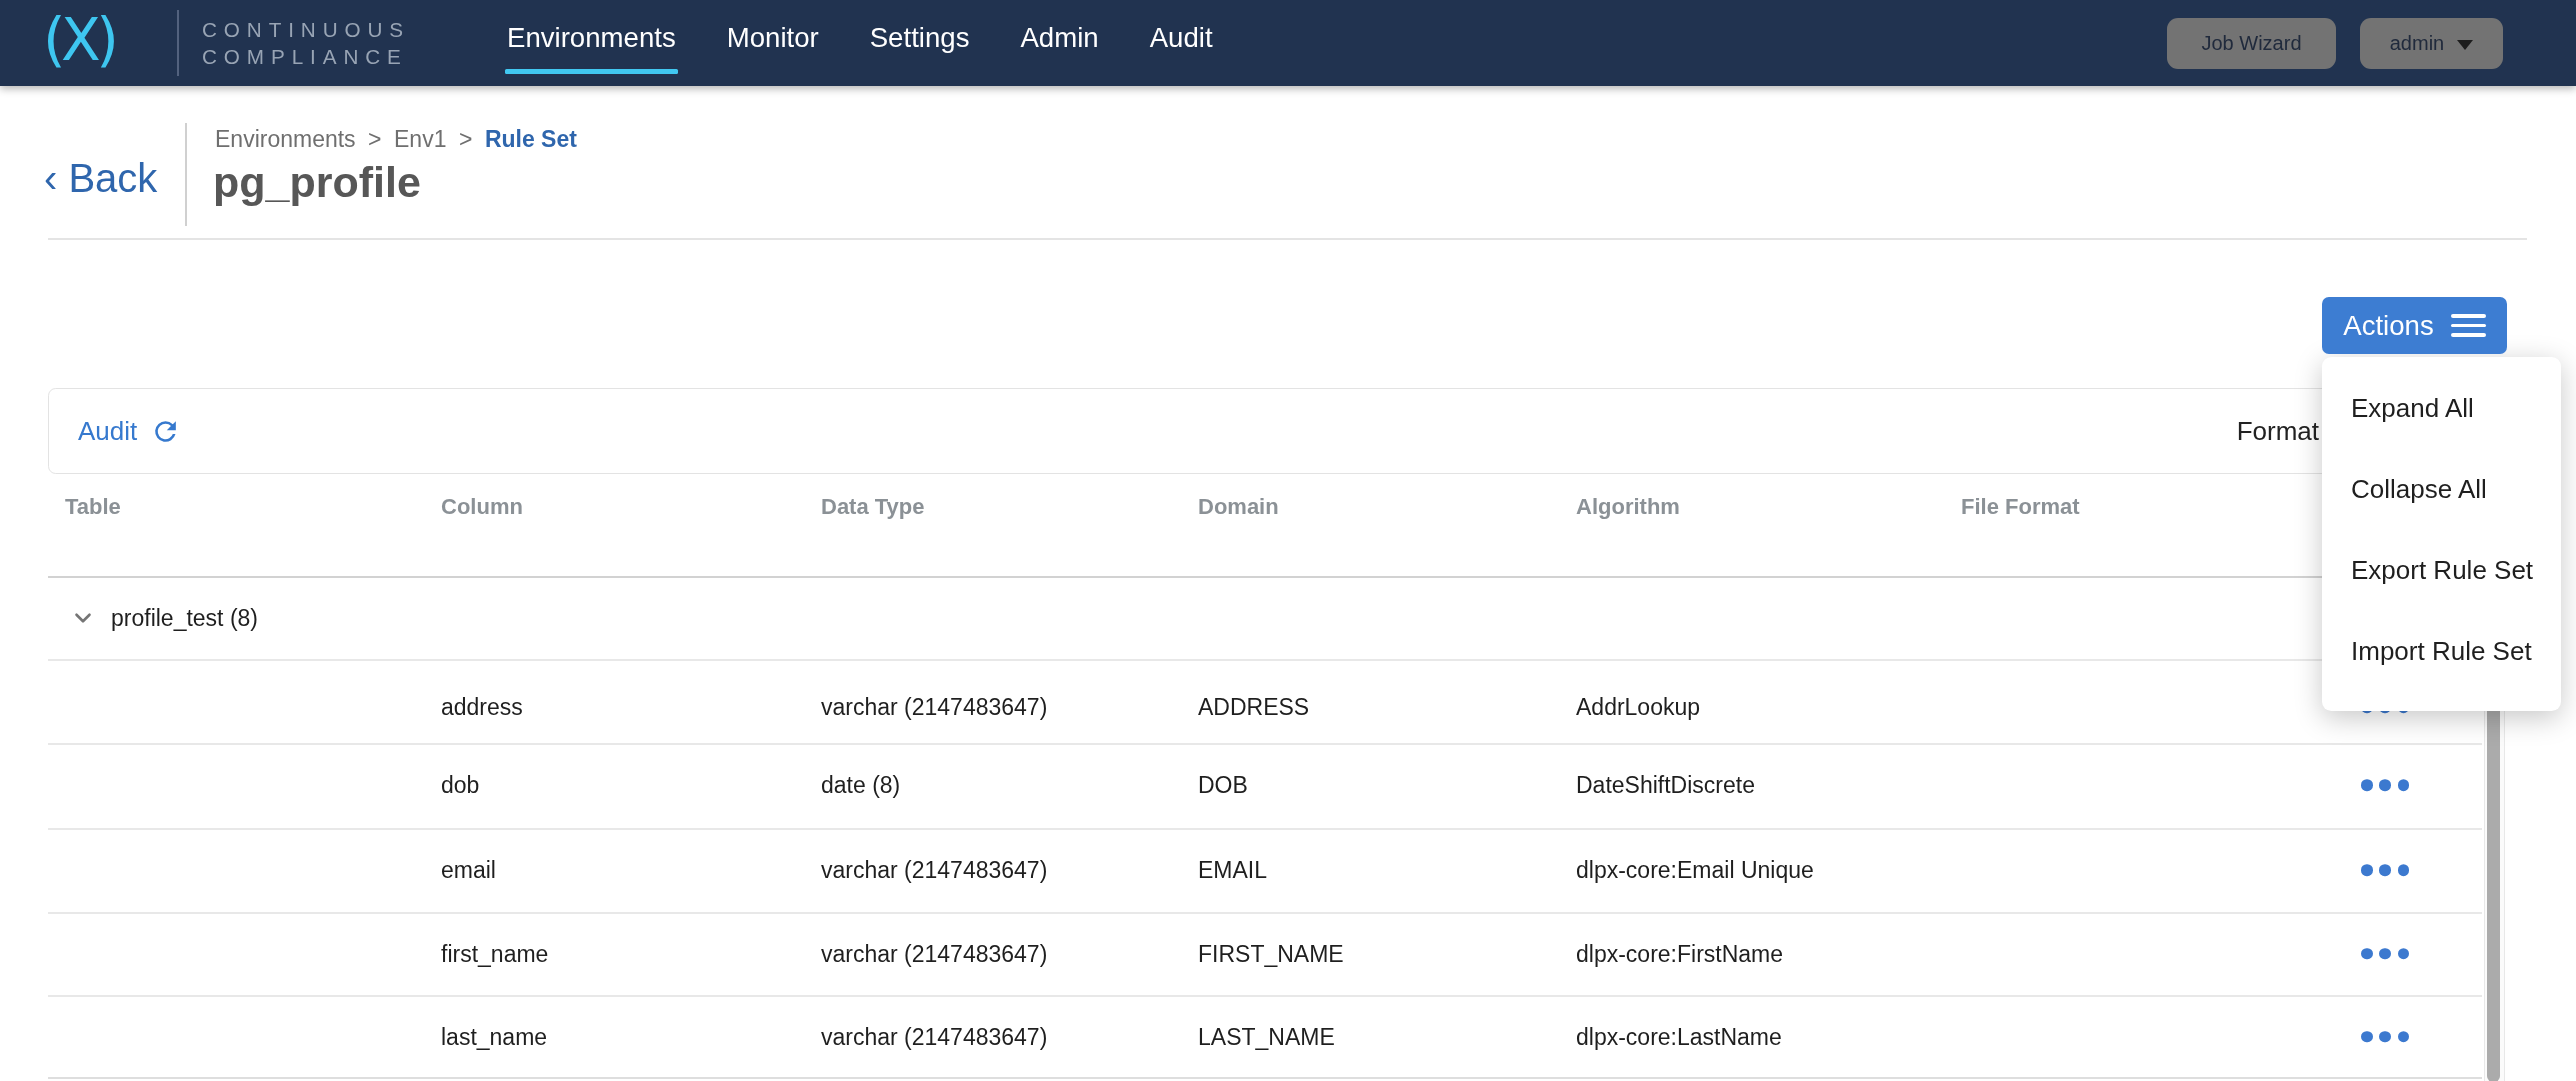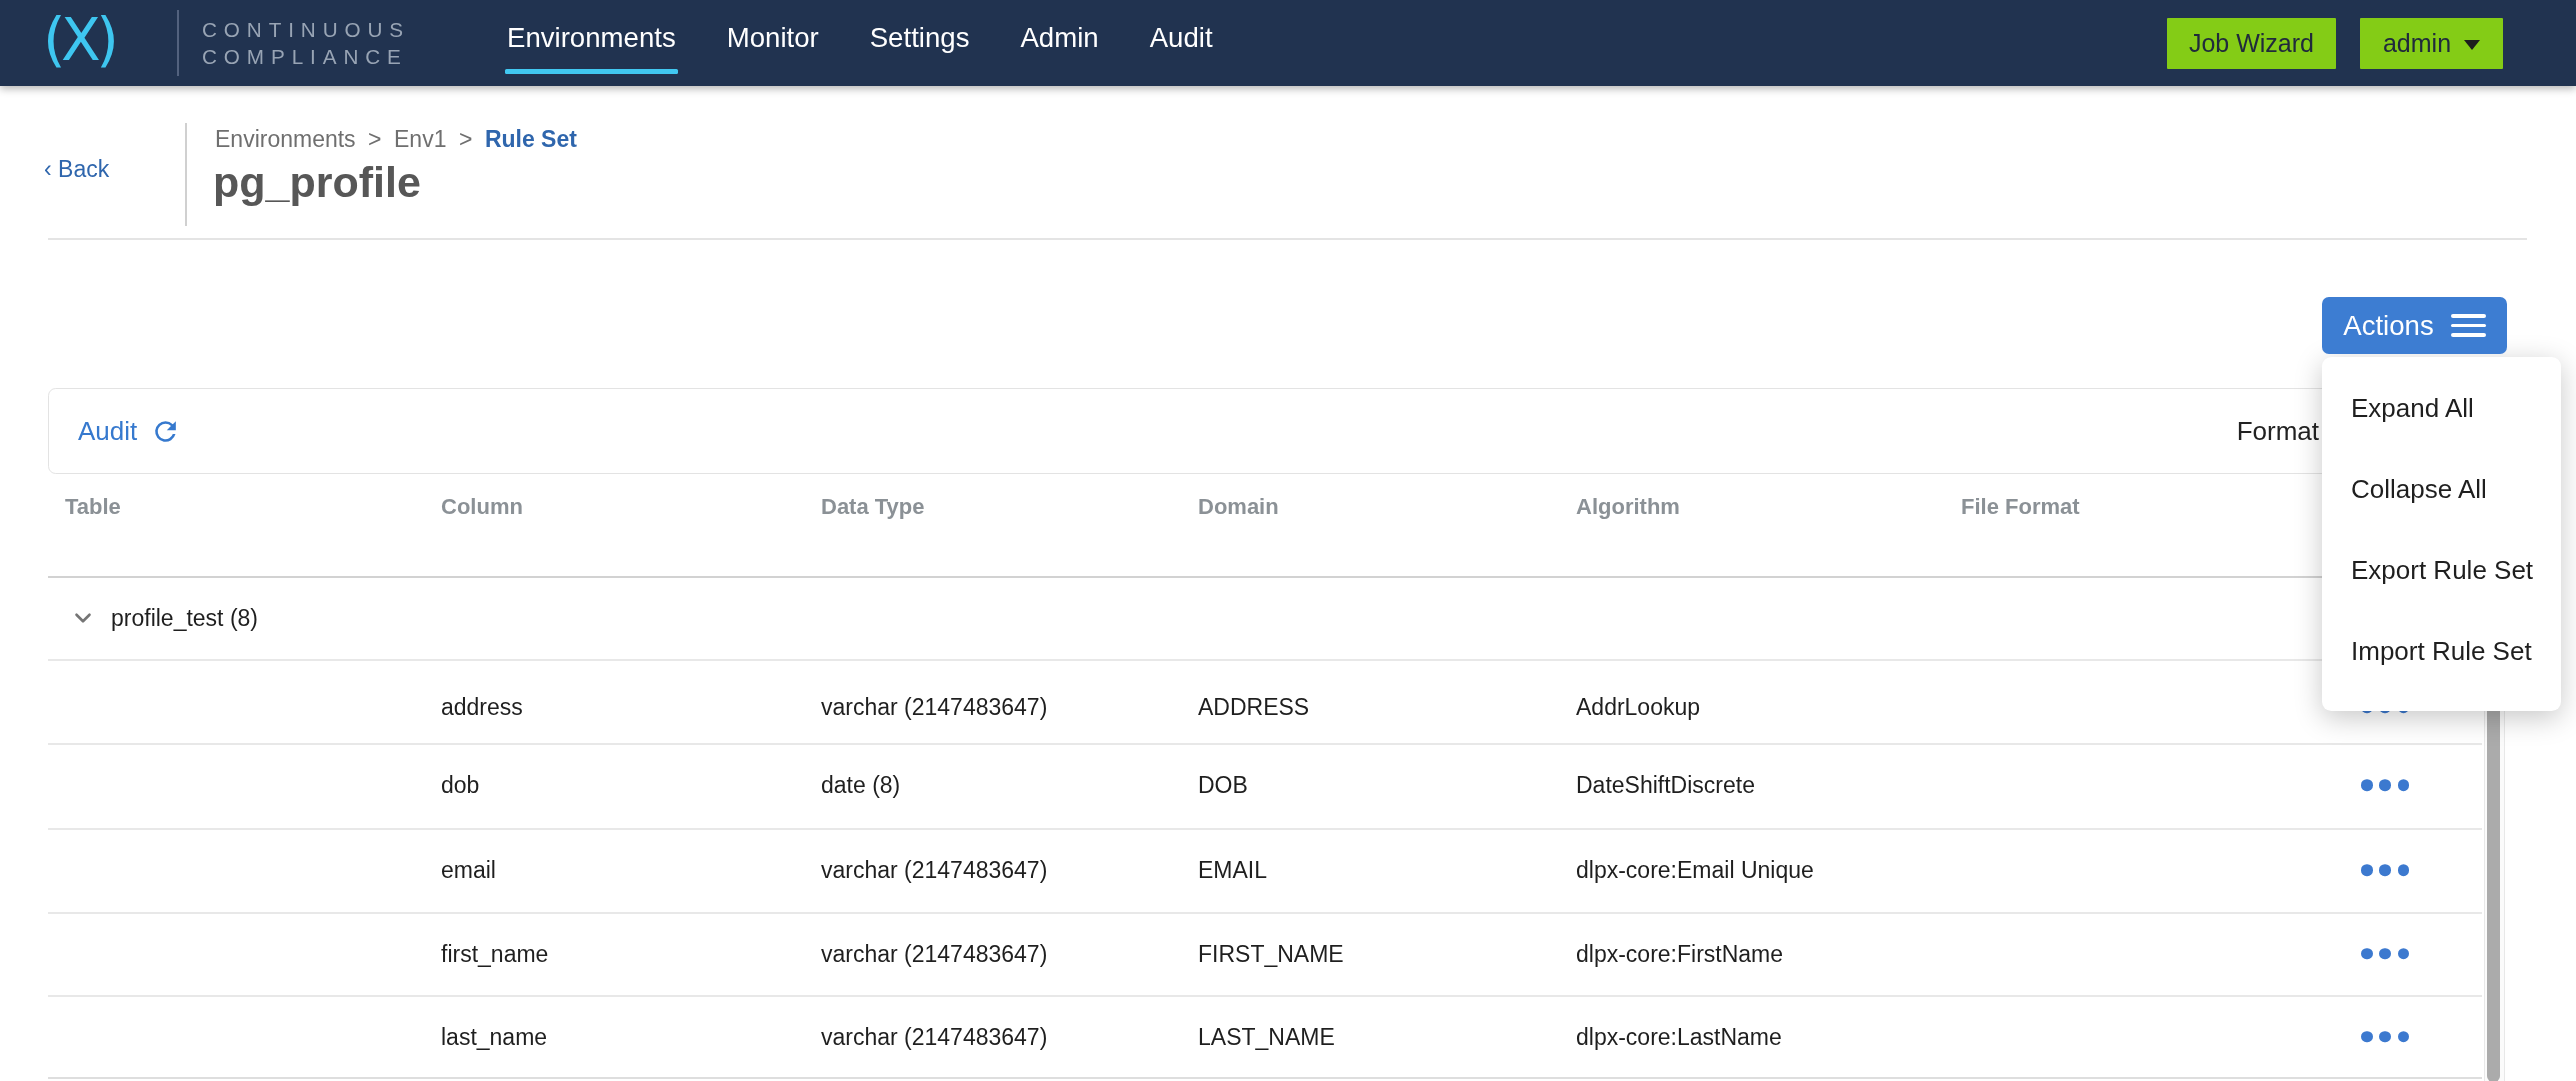--- a/index.html
+++ b/index.html
@@ -12,30 +12,30 @@
   .logo-mark { position:absolute; left:43px; top:50%; transform:translateY(-54%);
                color:#3EC6F0; font-size:58px; font-weight:400; letter-spacing:-4.6px;
                font-family:"DejaVu Sans", sans-serif; }
   .nav-divider { position:absolute; left:177px; top:10px; width:1.5px; height:66px; background:#53627E; }
   .brand { position:absolute; left:202px; top:50%; transform:translateY(-50%);
            color:#98A4B4; font-size:20.7px; letter-spacing:6.9px; line-height:27px; font-weight:400; }
   .nav-items { position:absolute; left:507px; top:0; height:86px; display:flex; align-items:center; gap:51px; }
   .nav-item { position:relative; top:-4.6px; color:#ffffff; font-size:27.6px; text-decoration:none; cursor:pointer; white-space:nowrap; }
   .nav-item.active::after { content:""; position:absolute; left:-2.3px; right:-2.3px; bottom:-20px;
                             height:5.4px; background:#41C8F1; border-radius:1.5px; }
-  .pill { position:absolute; top:17.6px; height:51px; background:#84cc16; border:none; border-radius:1px;
-          font-size:25px; color:#202A3C; display:flex; align-items:center; justify-content:center;
+  .pill { position:absolute; top:17.6px; height:51px; background:#737373; border:none; border-radius:11px;
+          font-size:20px; color:#202A3C; display:flex; align-items:center; justify-content:center;
           font-family:"Liberation Sans", sans-serif; cursor:pointer; }
   .pill.job-wizard { left:2167px; width:169px; }
   .pill.admin-menu { left:2360px; width:143px; gap:13px; }
   .caret-down { width:0; height:0; border-left:8.4px solid transparent; border-right:8.4px solid transparent;
                 border-top:10.7px solid #1d1d1d; margin-top:3.1px; }
 
   
-  .back-link { position:absolute; left:44px; top:156px; font-size:23px; color:#2F66AD;
+  .back-link { position:absolute; left:44px; top:156px; font-size:40px; color:#2F66AD;
                text-decoration:none; cursor:pointer; }
   .header-vdivider { position:absolute; left:185px; top:123px; width:1.5px; height:103px; background:#D0D0D0; }
   .breadcrumb { position:absolute; left:215px; top:126px; font-size:23px; color:#6F6F6F; white-space:nowrap; }
   .breadcrumb .crumb-sep { margin:0 6.1px; }
   .breadcrumb .crumb-link { color:#2F66AD; cursor:pointer;font-weight:bold; }
   .page-title { position:absolute; left:213px; top:158px; font-size:43px; font-weight:700; color:#575757; }
   .title-rule { position:absolute; left:48px; top:238px; width:2479px; height:1.5px; background:#E4E4E4; }
 
   
   .actions-btn { position:absolute; left:2322px; top:297px; width:185px; height:57px; background:#3D7DD2;

